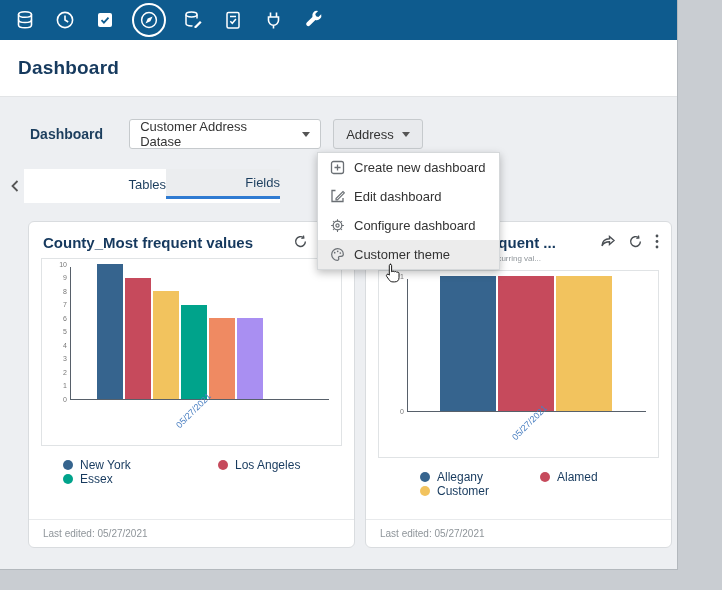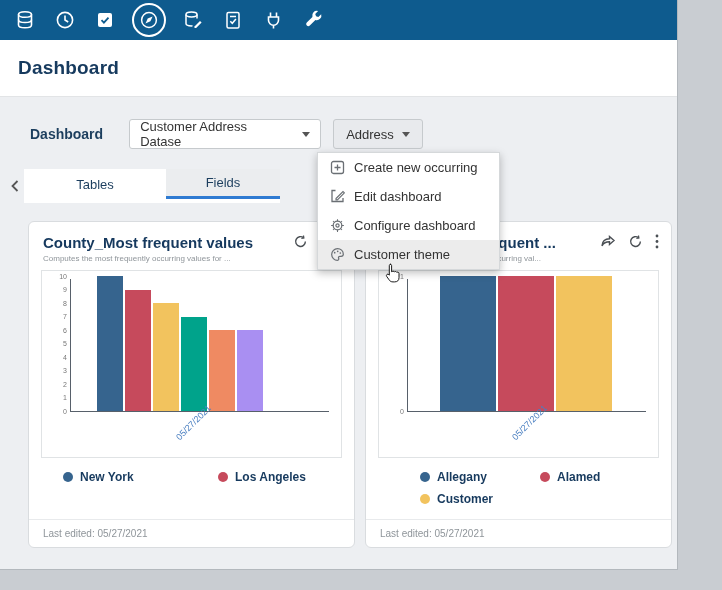--- a/index.html
+++ b/index.html
@@ -58,21 +58,21 @@
   .caret {
     width:0; height:0;
     border-left:4px solid transparent; border-right:4px solid transparent;
     border-top:5px solid #555;
   }
   
   .tabs-row { margin-top:20px; margin-left:8px; display:flex; align-items:center; height:34px; }
   .tabs-chevron { width:16px; height:20px; display:flex; align-items:center; color:#555; cursor:pointer; }
   .tab-strip { display:flex; height:34px; background:#fff; }
   .tab {
-    display:flex; align-items:center; justify-content:center;
+    display:flex; align-items:center; justify-content:flex-end;
     font-size:13px; color:#1c3e5e; cursor:pointer; height:30px;
   }
   .tab.t0 { width:142px; }
   .tab.t1 { width:114px; background:#ebedef; border-bottom:3px solid #2f7bd2; font-weight:400; }
   
   .cards-row { display:flex; gap:10px; margin:18px 0 16px 28px; }
   .card {
     background:#fff; border:1px solid #d9dcdf; border-radius:6px;
     position:relative; height:327px;
   }
@@ -101,21 +101,21 @@
   .card.left  .bars { left:26px; }
   .card.right .bars { left:32px; }
   .card.left  .bar { width:26px; }
   .card.right .bar { width:56px; }
   .x-label {
     position:absolute; bottom:12px; font-size:9px; color:#4a7fc1;
     transform:rotate(-45deg); transform-origin:left top; white-space:nowrap;
   }
   .card.left  .x-label { left:44%; }
   .card.right .x-label { left:47%; }
-  .legend { display:grid; row-gap:8px; margin-top:12px;font-weight:bold; }
+  .legend { display:grid; margin-top:12px; }
   .card.left  .legend { grid-template-columns:155px 1fr; margin-left:34px; }
   .card.right .legend { grid-template-columns:120px 1fr; margin-left:54px; }
   .legend-item { display:flex; align-items:center; gap:7px; font-size:12px; color:#173a5e; }
   .legend-dot { width:10px; height:10px; border-radius:50%; flex:0 0 auto; }
   .card-footer {
     position:absolute; left:0; right:0; bottom:0;
     border-top:1px solid #e8eaec; padding:8px 14px;
     font-size:10px; color:#8f959a;
   }
   
@@ -234,21 +234,20 @@
           <div class="card-title">County_Most frequent values</div>
           <div class="card-icons">
             <span>
               <svg width="15" height="15" viewBox="0 0 16 16" fill="none" stroke="#4a4f54" stroke-width="1.5">
                 <path d="M13.2 8a5.2 5.2 0 1 1-1.8-3.9"></path>
                 <path d="M11.2 1.6l.4 2.7-2.7.4" stroke-width="1.3"></path>
               </svg>
             </span>
           </div>
         </div>
-        <div class="card-sub">Computes the most frequently occurring values for ...</div>
         <div class="chart-box">
           <div class="plot">
             <div>
                 <div class="y-tick" style="bottom: -3.5px;">0</div>
                 <div class="y-tick" style="bottom: 10px;">1</div>
                 <div class="y-tick" style="bottom: 23.5px;">2</div>
                 <div class="y-tick" style="bottom: 37px;">3</div>
                 <div class="y-tick" style="bottom: 50.5px;">4</div>
                 <div class="y-tick" style="bottom: 64px;">5</div>
                 <div class="y-tick" style="bottom: 77.5px;">6</div>
@@ -270,20 +269,24 @@
         </div>
         <div class="legend">
             <div class="legend-item">
               <span class="legend-dot" style="background: rgb(54, 100, 142);"></span>
               <span>New York</span>
             </div>
             <div class="legend-item">
               <span class="legend-dot" style="background: rgb(198, 74, 92);"></span>
               <span>Los Angeles</span>
             </div>
+            <div class="legend-item">
+              <span class="legend-dot" style="background: rgb(0, 163, 139);"></span>
+              <span>Essex</span>
+            </div>
           </div>
         <div class="card-footer">Last edited: 05/27/2021</div>
       </div>
 
       <div class="card right">
         <div class="card-head">
           <div class="card-title" style="max-width:210px">County_Most frequent ...</div>
           <div class="card-icons">
             <span>
               <svg width="16" height="15" viewBox="0 0 16 15" fill="none" stroke="#4a4f54" stroke-width="1.4">
@@ -339,21 +342,21 @@
 
     </div>
   </div>
 
   <div class="menu">
     <div class="menu-item">
       <svg width="15" height="15" viewBox="0 0 15 15" fill="none" stroke="#6a6f74" stroke-width="1.3">
         <rect x="1.5" y="1.5" width="12" height="12" rx="2"></rect>
         <path d="M7.5 4.5v6M4.5 7.5h6"></path>
       </svg>
-      <span>Create new occurring</span>
+      <span>Create new dashboard</span>
     </div>
     <div class="menu-item">
       <svg width="15" height="15" viewBox="0 0 15 15" fill="none" stroke="#6a6f74" stroke-width="1.3">
         <path d="M13 9v3.5H2v-11h3.5"></path>
         <path d="M6 9.5l7-7 1.4 1.4-7 7H6z" stroke-width="1.1"></path>
       </svg>
       <span>Edit dashboard</span>
     </div>
     <div class="menu-item">
       <svg width="15" height="15" viewBox="0 0 16 16" fill="none" stroke="#6a6f74" stroke-width="1.3">

